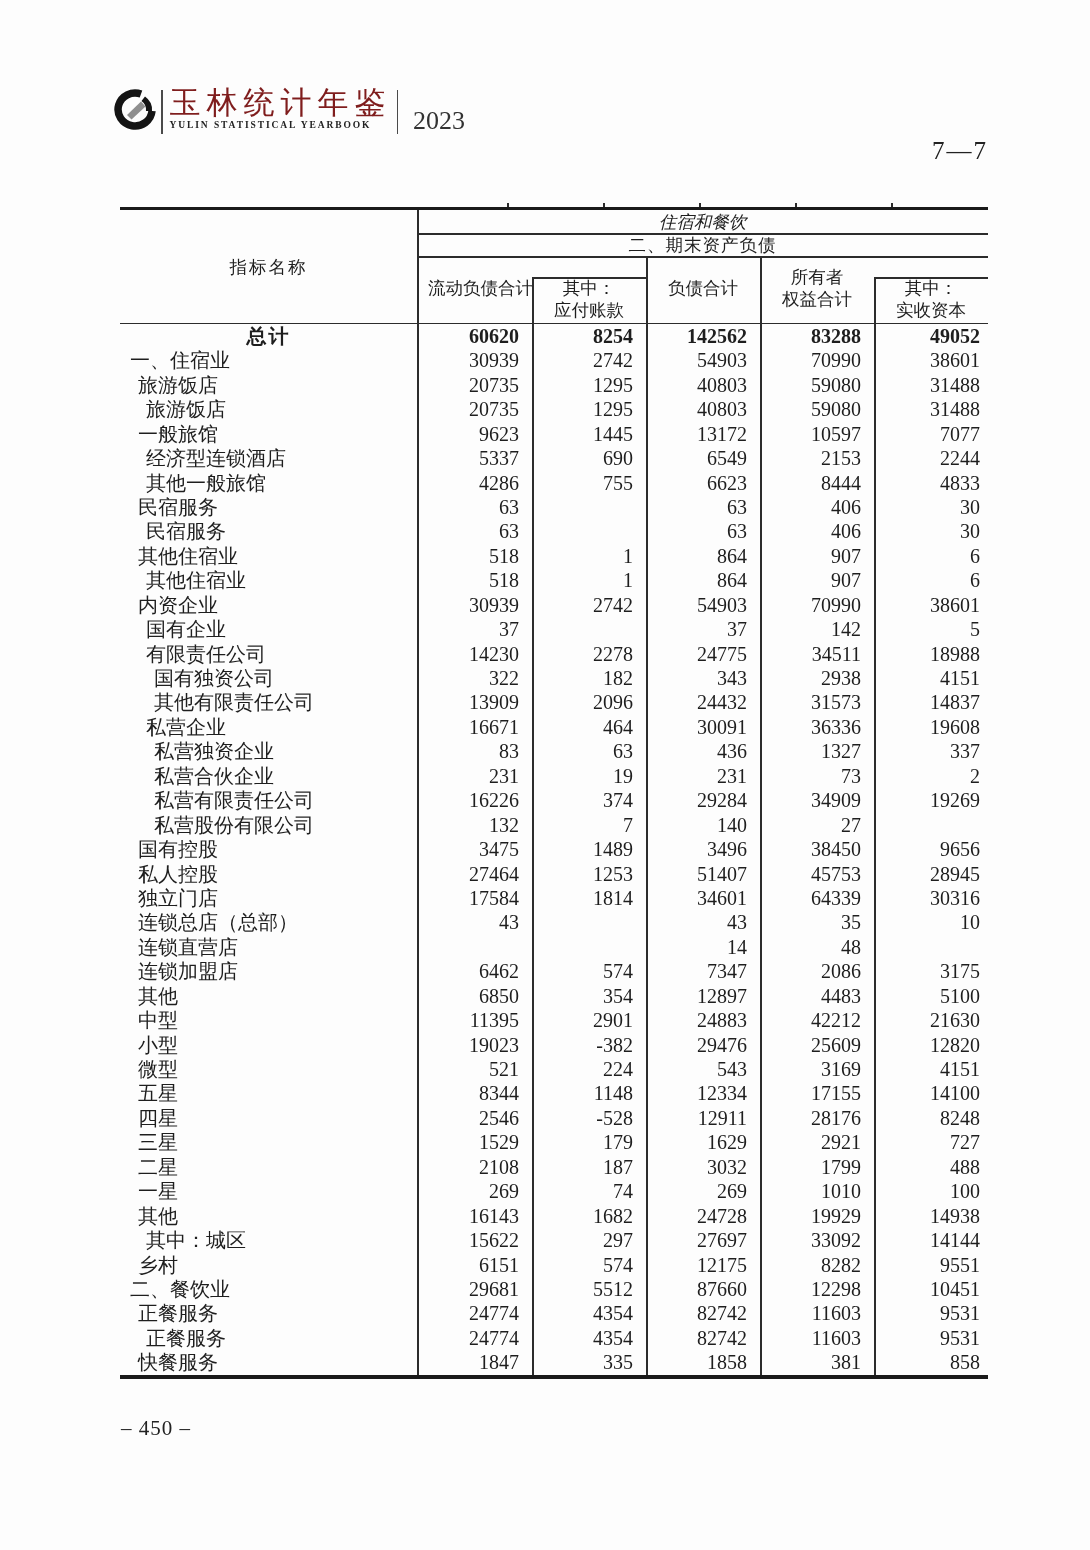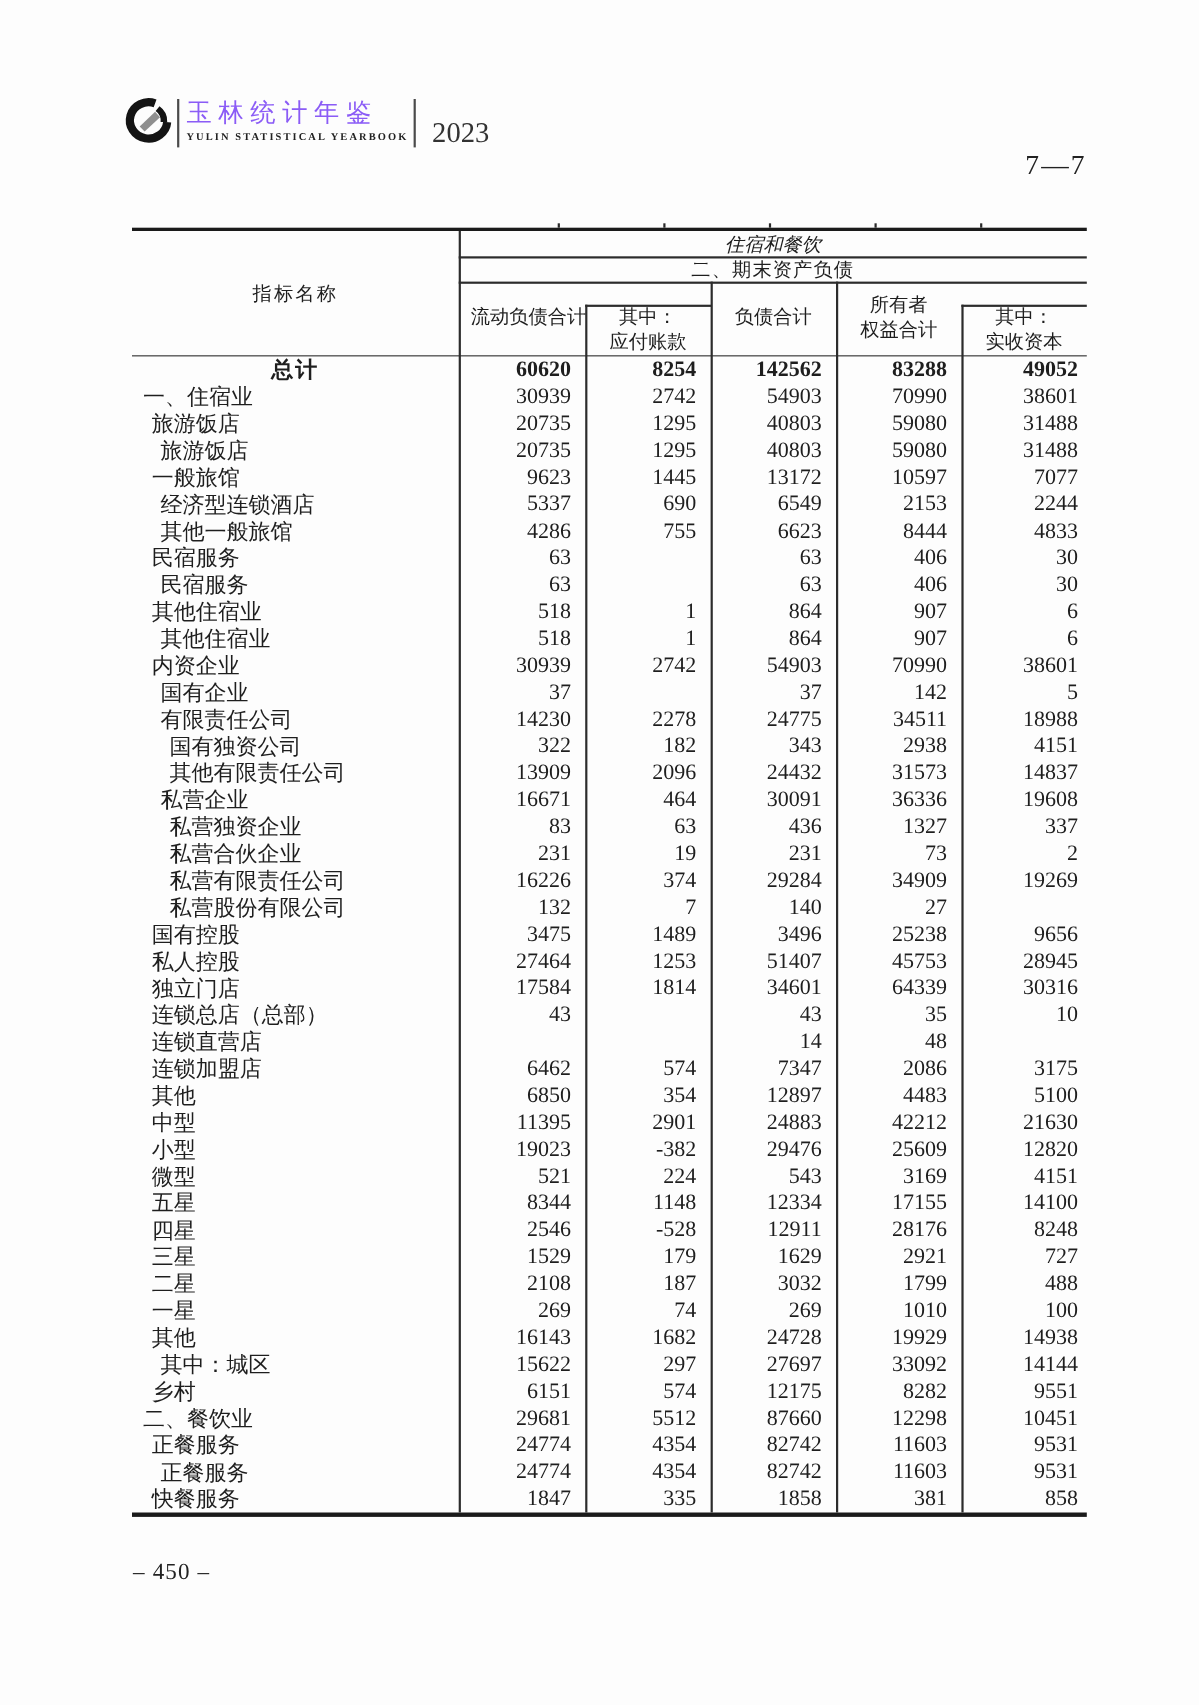--- a/index.html
+++ b/index.html
@@ -6,21 +6,21 @@
   body{
     width:1090px;height:1550px;position:relative;background:#fdfdfd;
     font-family:"Liberation Serif","DejaVu Serif",serif;color:#1e1e1e;
     overflow:hidden;
   }
   
   .brand{position:absolute;left:112px;top:88px;display:flex;align-items:stretch;height:48px;}
   .logo-mark{width:44px;height:48px;display:block;}
   .brand-divider{width:1.5px;background:#4a4a4a;margin:2px 7px 2px 5px;}
   .brand-text{display:flex;flex-direction:column;justify-content:flex-start;}
-  .brand-cn{font-size:23px;line-height:30px;letter-spacing:6px;color:#8b5cf6;white-space:nowrap;}
+  .brand-cn{font-size:31px;line-height:30px;letter-spacing:6px;color:#7f1d1d;white-space:nowrap;}
   .brand-en{font-size:9.5px;font-weight:bold;letter-spacing:1.9px;color:#222;white-space:nowrap;margin-top:2px;}
   .brand-year{font-size:26px;color:#333;align-self:flex-end;margin-left:8px;line-height:1;padding-bottom:2px;}
   .pageno{position:absolute;right:102px;top:137px;font-size:25px;letter-spacing:2px;color:#222;}
   .footer{position:absolute;left:121px;top:1416px;font-size:21px;letter-spacing:1px;color:#222;}
 
   
   .table{position:absolute;left:120px;top:207px;width:868px;}
   .toprule{position:relative;height:3.2px;background:#1a1a1a;}
   .tick{position:absolute;top:-4.5px;width:2px;height:4.5px;background:#2a2a2a;}
   .botrule{height:3.6px;background:#1a1a1a;}
@@ -287,21 +287,21 @@
           <div class="cell num c2">7</div>
           <div class="cell num c3">140</div>
           <div class="cell num c4">27</div>
           <div class="cell num c5"></div>
         </div>
         <div class="row">
           <div class="cell label lvl1">国有控股</div>
           <div class="cell num c1">3475</div>
           <div class="cell num c2">1489</div>
           <div class="cell num c3">3496</div>
-          <div class="cell num c4">25238</div>
+          <div class="cell num c4">38450</div>
           <div class="cell num c5">9656</div>
         </div>
         <div class="row">
           <div class="cell label lvl1">私人控股</div>
           <div class="cell num c1">27464</div>
           <div class="cell num c2">1253</div>
           <div class="cell num c3">51407</div>
           <div class="cell num c4">45753</div>
           <div class="cell num c5">28945</div>
         </div>

